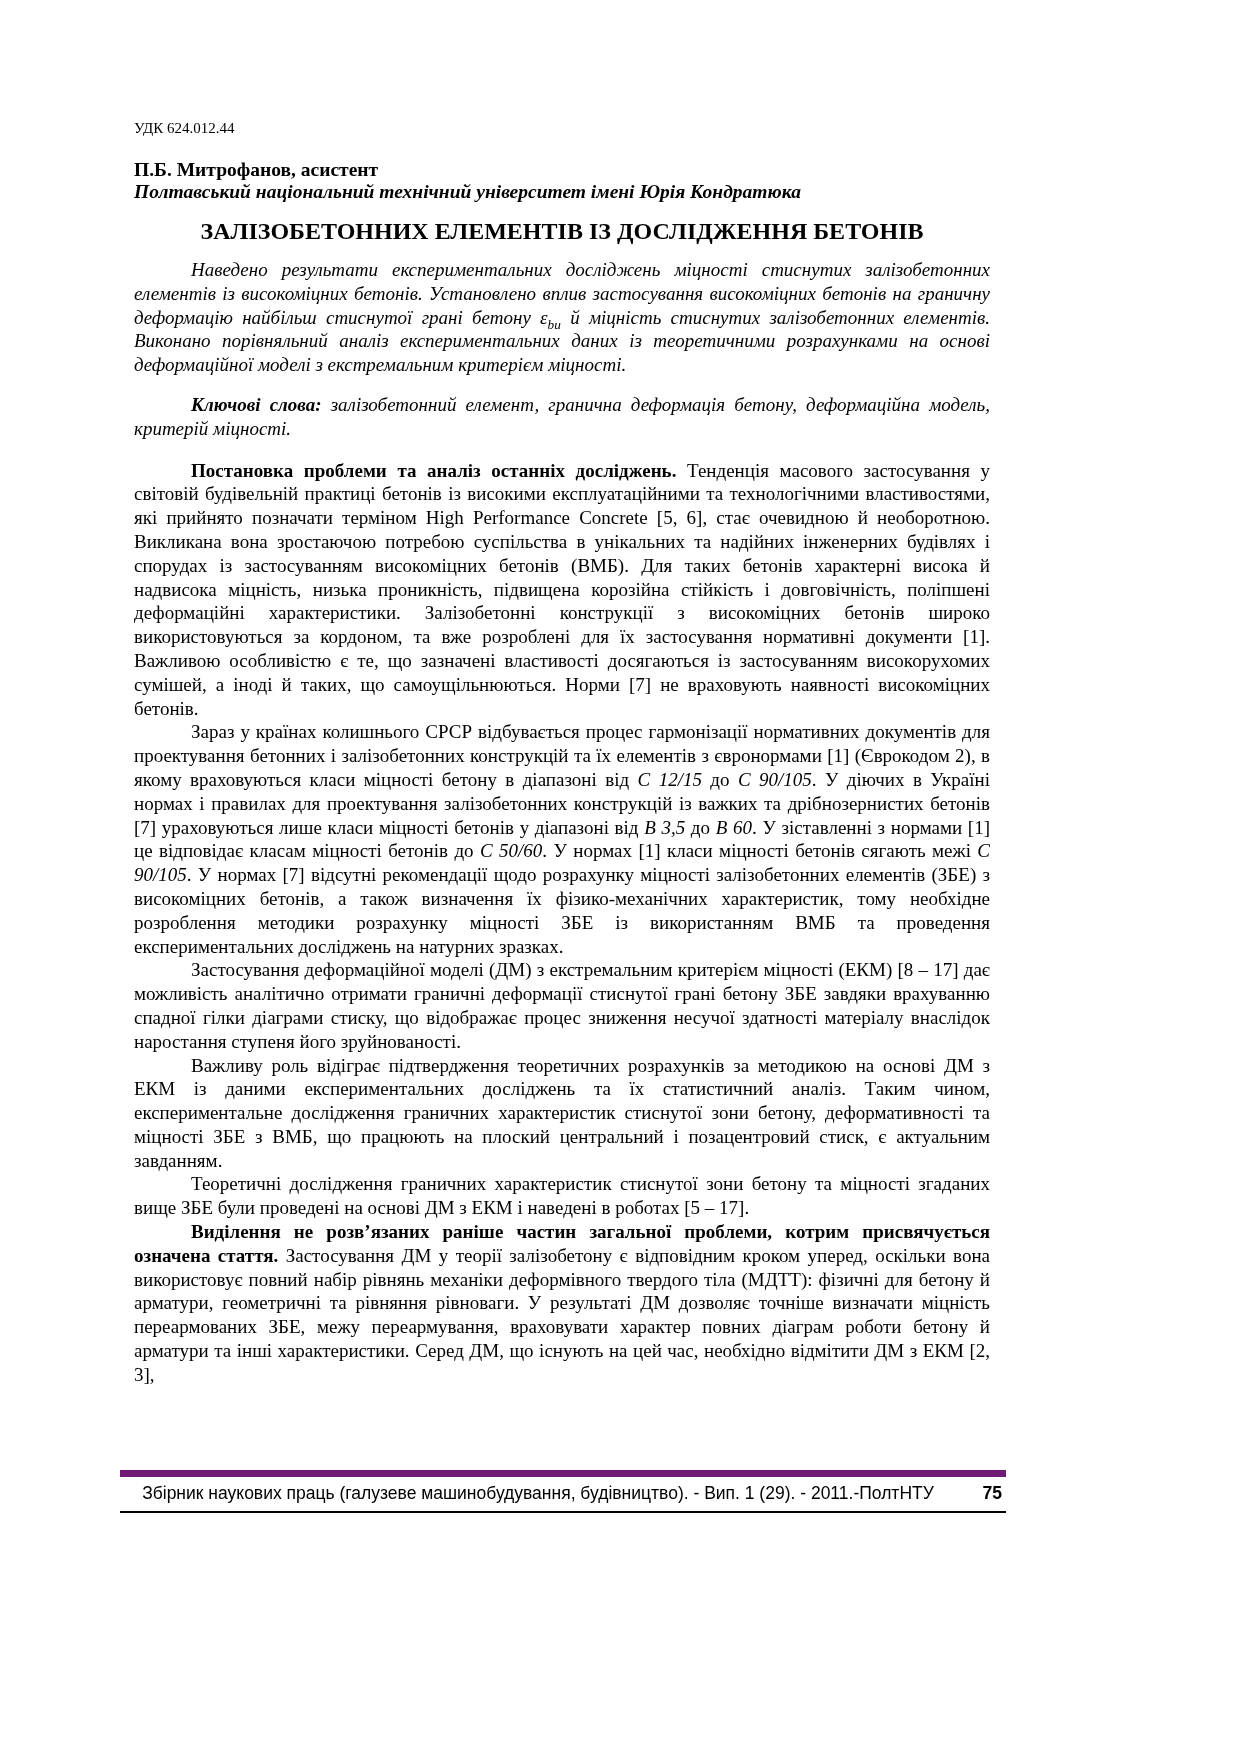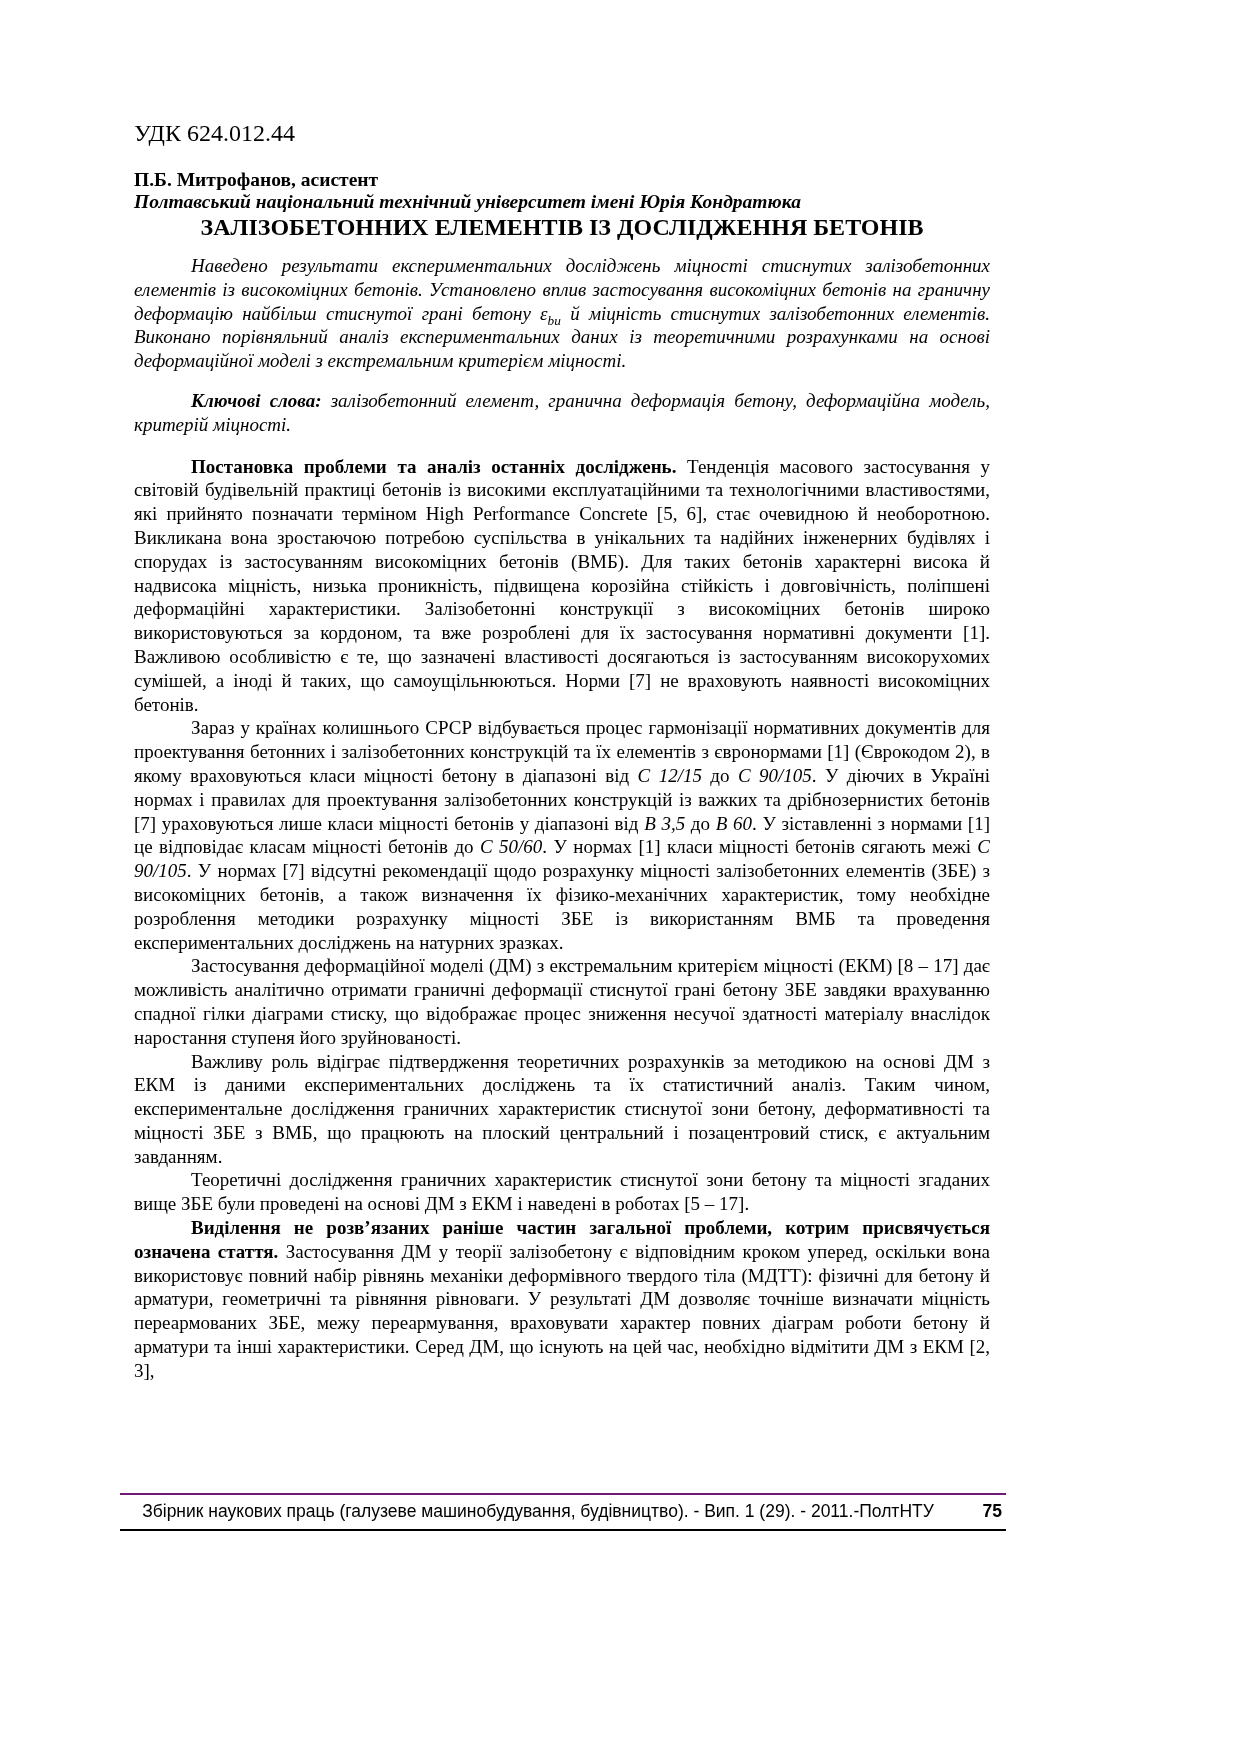--- a/index.html
+++ b/index.html
@@ -9,31 +9,32 @@
     height: 1754px;
     position: relative;
     overflow: hidden;
     font-family: "Liberation Serif", serif;
     color: #000;
   }
   .page {
     padding: 120px 250px 0 134px;
   }
   .udc {
-    font-size: 24px;
+    font-size: 15px;
     margin-bottom: 22px;
   }
   .author {
     font-size: 19.5px;
     font-weight: bold;
   }
   .affiliation {
     font-size: 19.5px;
     font-weight: bold;
     font-style: italic;
+    margin-bottom: 14px;
   }
   .title {
     text-align: center;
     font-weight: bold;
     font-size: 24px;
     line-height: 29px;
     margin-bottom: 12px;
   }
   .title > div { display: block; }
   .para {
@@ -47,24 +48,23 @@
   .para.keywords { margin-bottom: 18px; }
   .para.body { margin: 0; }
   .b  { font-weight: bold; }
   .i  { font-style: italic; }
   sub { font-size: 70%; line-height: 0; }
   .footer {
     position: absolute;
     top: 1470px;
     left: 120px;
     width: 886px;
-    border-top: 2px solid #701a75;
+    border-top: 7px solid #701a75;
     border-bottom: 2px solid #000;
     padding: 6px 4px 7px 4px;
-    margin-top: 23px;
   }
   .footer-inner {
     display: flex;
     align-items: center;
     font-family: "Liberation Sans", sans-serif;
     font-size: 17.5px;
   }
   .footer-inner .ftext {
     flex: 1;
     text-align: center;

